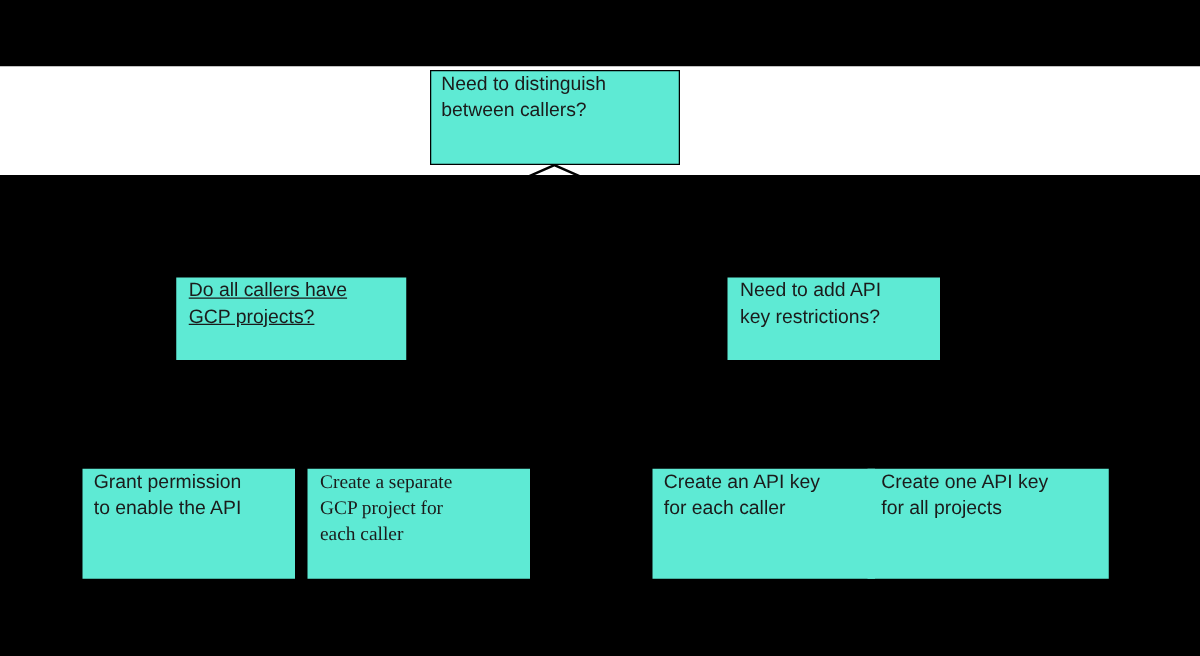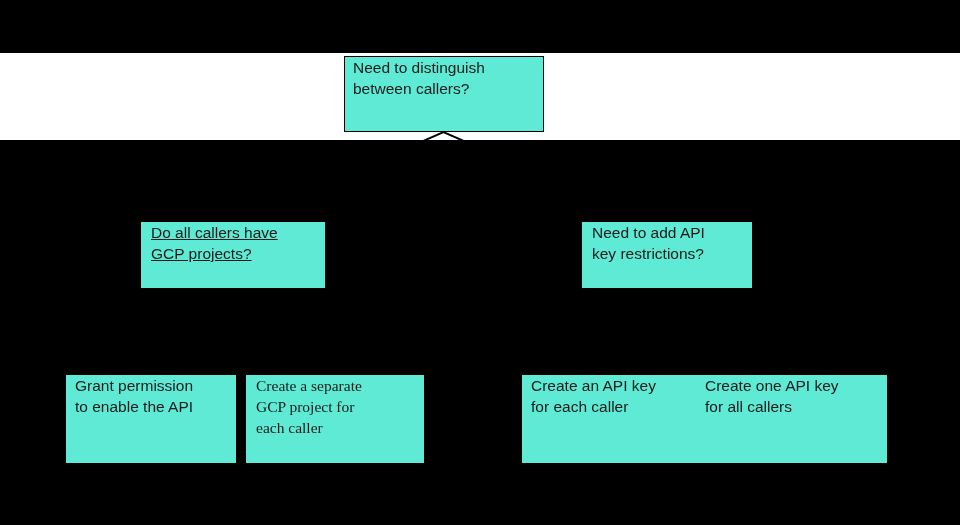--- a/index.html
+++ b/index.html
@@ -87,16 +87,16 @@
 each caller</span>
   </div>
 
   <div class="node out-3">
     <span class="label">Create an API key
 for each caller</span>
   </div>
 
   <div class="node out-4">
     <span class="label">Create one API key
-for all callers</span>
+for all projects</span>
   </div>
 
 </div>
 
 </body></html>

